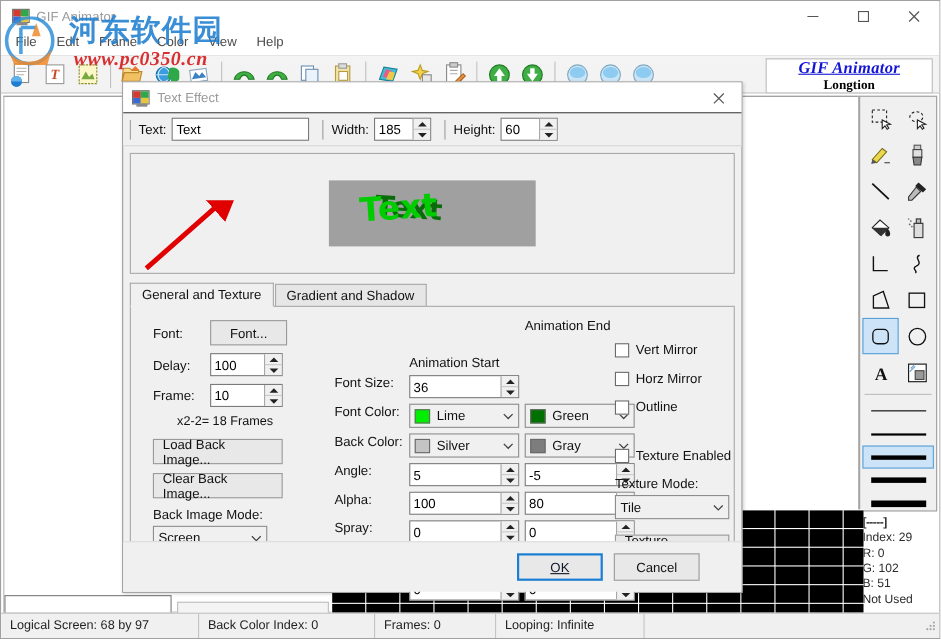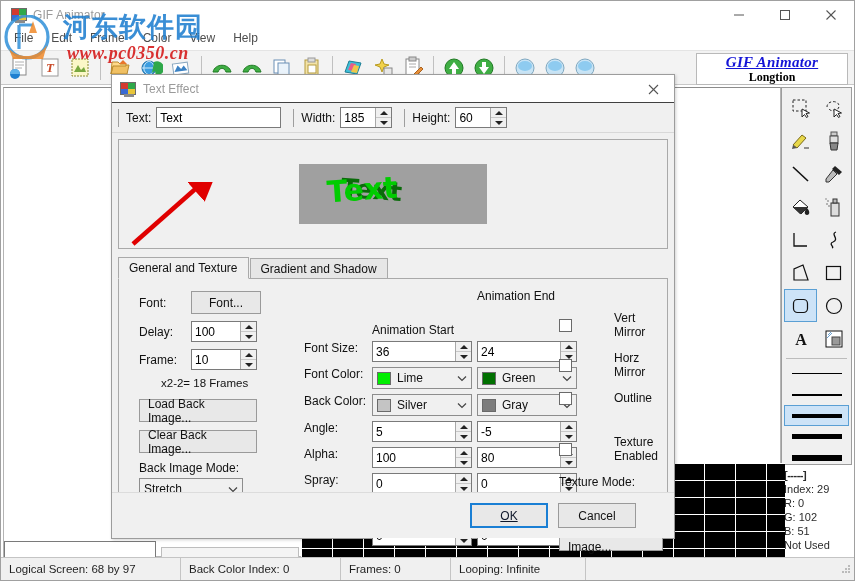--- a/index.html
+++ b/index.html
@@ -374,21 +374,21 @@
     display: flex; font-size: 12px; color: #111; margin-bottom: 4px;
     padding-left: 68px;
   }
   .anim-head span:first-child { width: 105px; margin-top: 34px; }
   .prow { display: flex; margin-bottom: 5px; }
   .prow > .plbl { width: 68px; font-size: 12px; color: #111; }
   .prow .cellw { width: 100px; margin-right: 5px; }
 
   
   .col-right { position: absolute; left: 440px; top: 32px; width: 110px; }
-  .chkrow { display: flex; align-items: center; margin-bottom: 12px; gap: 36px; }
+  .chkrow { display: flex; align-items: center; margin-bottom: 12px; }
   .chk {
     width: 13px; height: 13px; border: 1px solid #6a6a6a; background: #fff;
     margin-right: 6px; flex: none;
   }
   .chklbl { font-size: 12px; color: #111; }
   .tmlabel { font-size: 12px; color: #111; margin: 2px 0 3px 0; }
 
   
   .dlg-footer {
     position: absolute; left: 0; bottom: 0; width: 100%; height: 46px;
@@ -966,50 +966,39 @@
                   <div class="tri-dn"></div>
                 </div>
               </div>
           </div>
         </div>
         <div class="frames-note">x2-2=  18 Frames</div>
         <div class="btn wide" style="display:flex;align-items:center;justify-content:center;margin-bottom:8px">Load Back Image...</div>
         <div class="btn wide" style="display:flex;align-items:center;justify-content:center;margin-bottom:8px">Clear Back Image...</div>
         <div style="font-size:12px;color:#111;margin-bottom:3px">Back Image Mode:</div>
         <div class="sel" style="width:104px">
-          <span>Stretch</span>
+          <span>Screen</span>
           <span class="chev">
             <svg width="10" height="7" viewBox="0 0 10 7">
                 <path d="M1 1.5 L5 5.5 L9 1.5" fill="none" stroke="#444" stroke-width="1.2"></path>
               </svg>
           </span>
         </div>
       </div>
 
       <div class="col-mid">
         <div class="anim-head">
           <span>Animation Start</span>
           <span>Animation End</span>
         </div>
 
         <div class="prow">
           <span class="plbl">Font Size:</span>
           <div class="cellw"><div class="spin-wrap">
             <input value="36" style="">
-            <div class="spin-btns">
-                  <div class="sb">
-                    <div class="tri-up"></div>
-                  </div>
-                  <div class="sb">
-                    <div class="tri-dn"></div>
-                  </div>
-                </div>
-              </div></div>
-          <div class="cellw"><div class="spin-wrap">
-            <input value="24" style="">
             <div class="spin-btns">
                   <div class="sb">
                     <div class="tri-up"></div>
                   </div>
                   <div class="sb">
                     <div class="tri-dn"></div>
                   </div>
                 </div>
               </div></div>
         </div>

